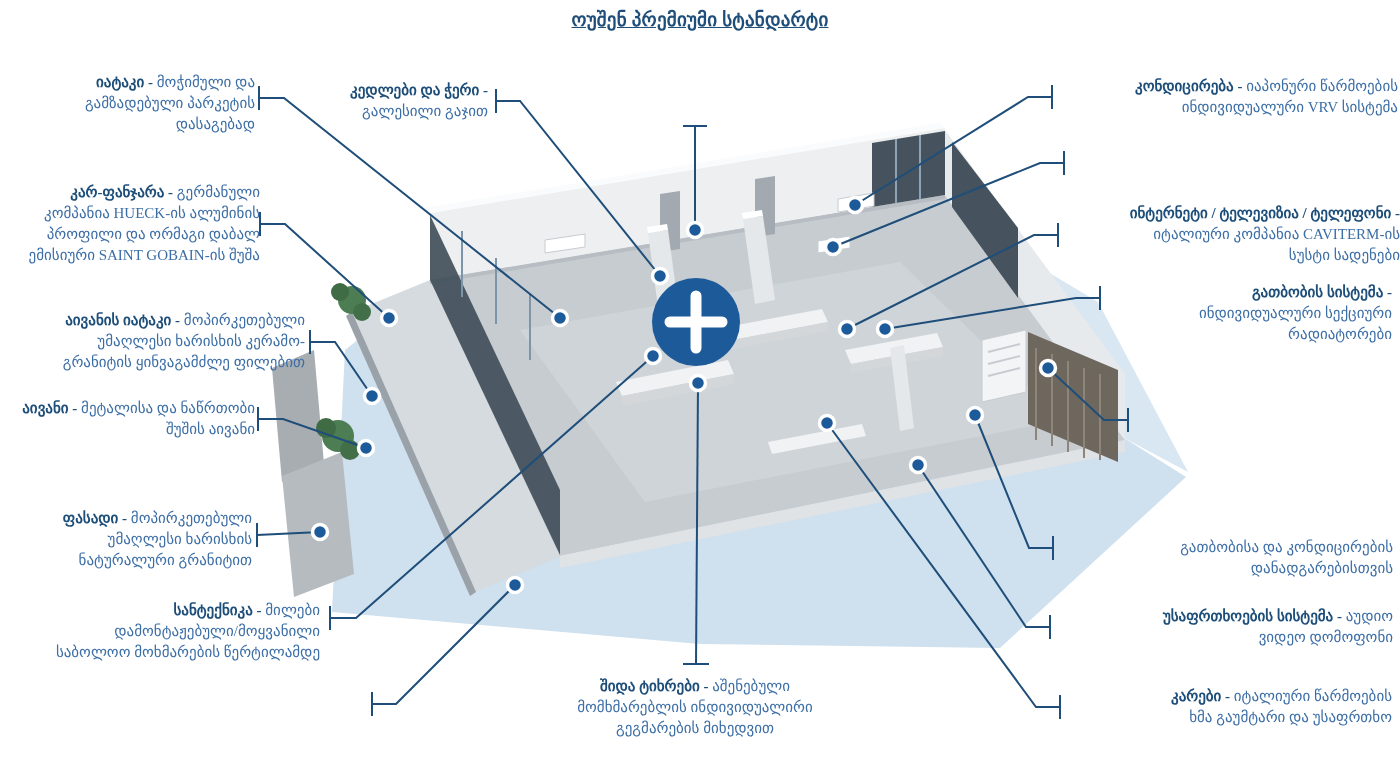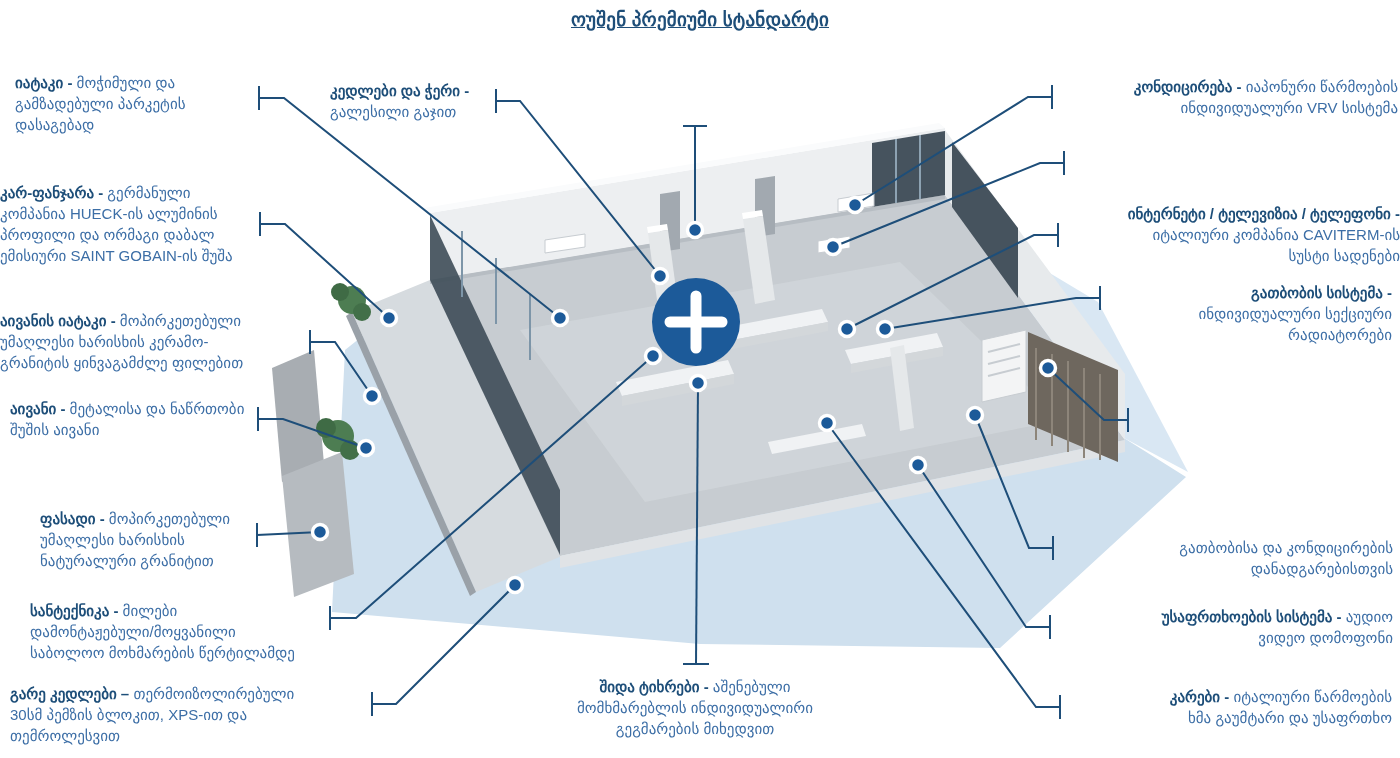--- a/index.html
+++ b/index.html
@@ -1,30 +1,30 @@
 <!DOCTYPE html>
 <html><head>
 <meta charset="utf-8">
 <style>
   html,body{margin:0;padding:0;background:#ffffff;}
   #stage{
     position:relative;width:1400px;height:758px;overflow:hidden;
-    font-family:Liberation Sans, sans-serif;background:#ffffff;
+    font-family:Liberation Serif, serif;background:#ffffff;
   }
   #page-title{
     position:absolute;left:0;top:8px;width:100%;text-align:center;
     font-size:19px;font-weight:700;color:#1e4e79;text-decoration:underline;
     letter-spacing:.2px;
   }
   .label{
     position:absolute;font-size:15px;line-height:21px;color:#3c6ea6;
     white-space:pre-line;
   }
   .label .b{font-weight:700;color:#1d4e79;}
-  .la-r{text-align:left;}
+  .la-r{text-align:right;}
   .la-l{text-align:right;}
   .la-c{text-align:center;}
   svg{position:absolute;left:0;top:0;}
 </style>
 </head>
 <body>
 
 <div id="stage">
 
   <div id="page-title">ოუშენ პრემიუმი სტანდარტი</div>
@@ -190,23 +190,20 @@
 შუშის აივანი</span></div>
 
   <div class="label la-r" style="left:40px;top:508px;width:212px"><span class="b">ფასადი -</span><span> მოპირკეთებული
 უმაღლესი ხარისხის
 ნატურალური გრანიტით</span></div>
 
   <div class="label la-r" style="left:30px;top:600px;width:290px"><span class="b">სანტექნიკა -</span><span> მილები
 დამონტაჟებული/მოყვანილი
 საბოლოო მოხმარების წერტილამდე</span></div>
 
-  <div class="label la-r" style="left:10px;top:683px;width:358px"><span class="b">გარე კედლები –</span><span> თერმოიზოლირებული
-30სმ პემზის ბლოკით, XPS-ით და
-თემროლესვით</span></div>
 
   <div class="label la-r" style="left:330px;top:80px;width:158px"><span class="b">კედლები და ჭერი -</span><span>
 გალესილი გაჯით</span></div>
 
 
   <div class="label la-l" style="left:1072px;top:76px;width:326px"><span class="b">კონდიცირება -</span><span> იაპონური წარმოების
 ინდივიდუალური VRV სისტემა</span></div>
 
 
   <div class="label la-l" style="left:1070px;top:203px;width:330px"><span class="b">ინტერნეტი / ტელევიზია / ტელეფონი -</span><span>

